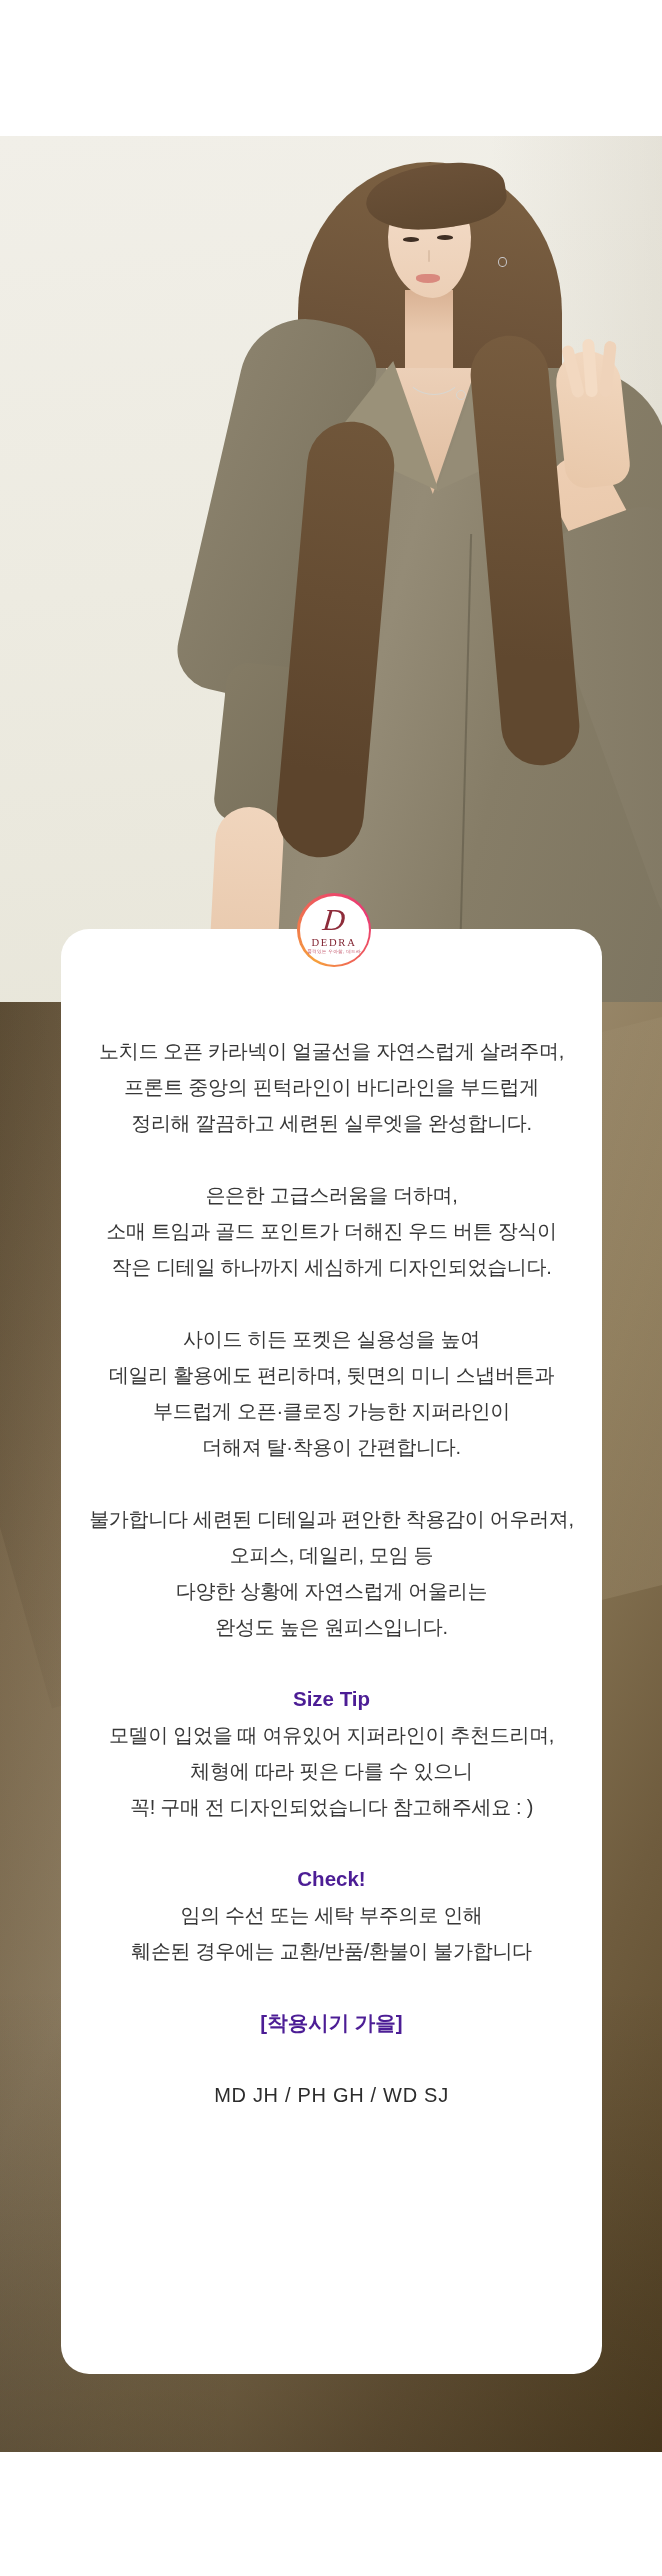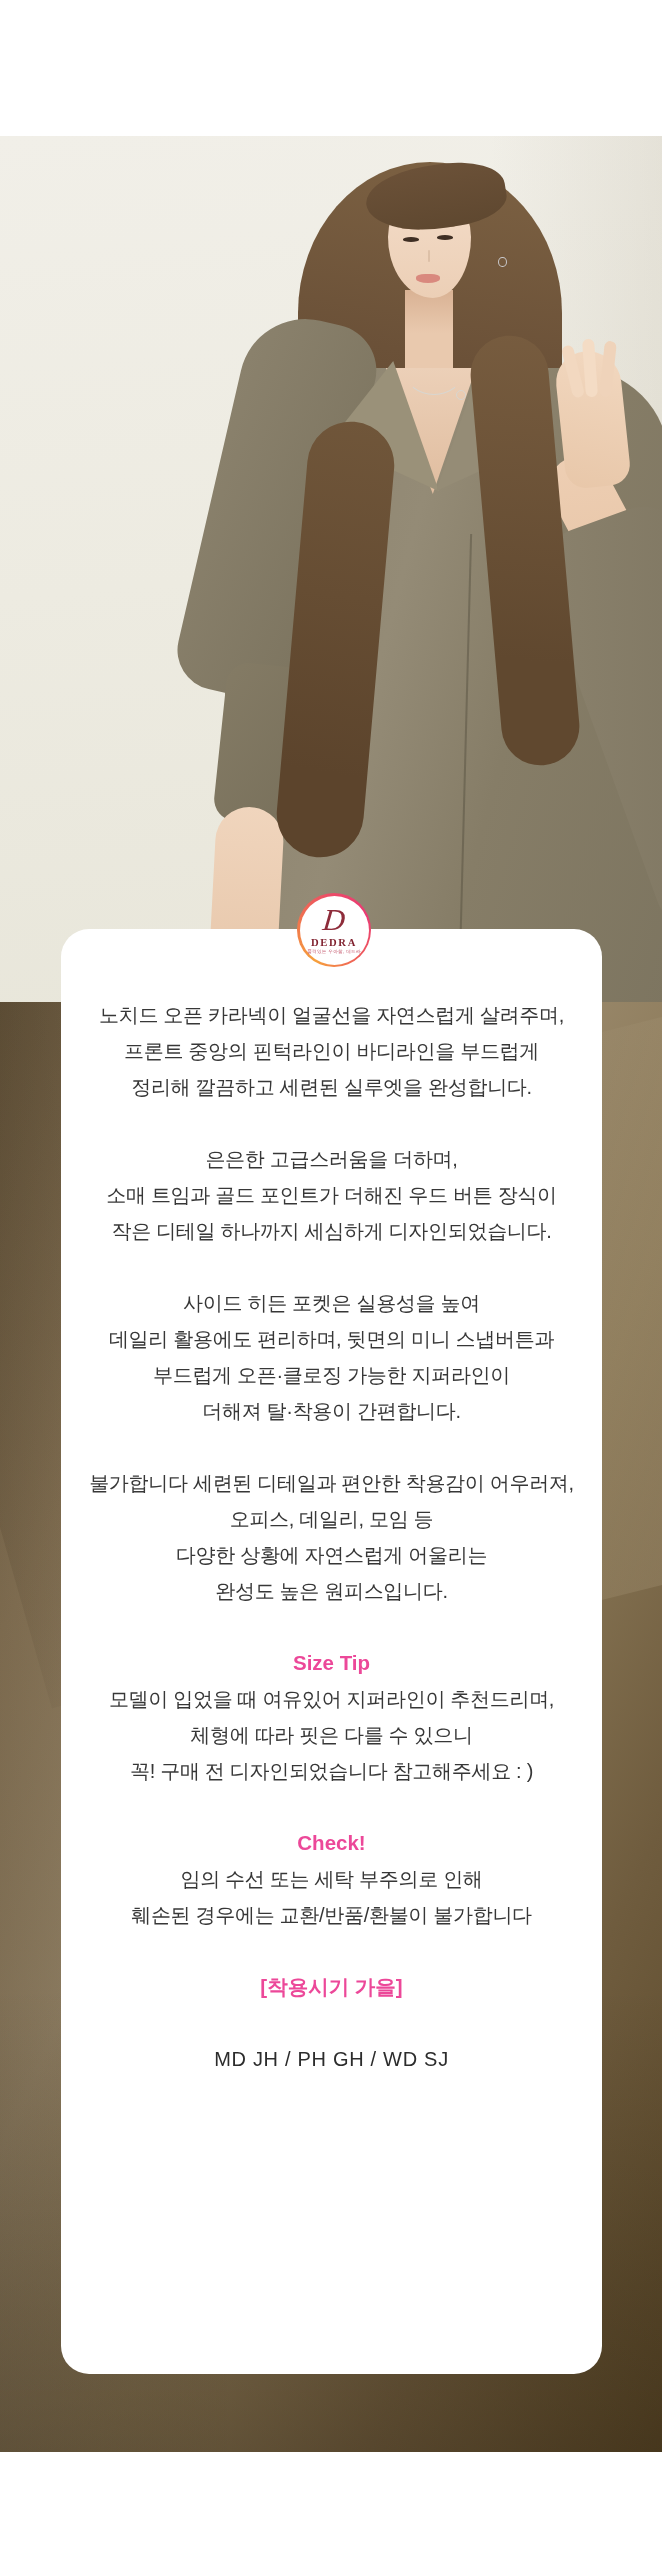--- a/index.html
+++ b/index.html
@@ -71,35 +71,35 @@
   .fold-2{top:4%;right:-12%;width:66%;height:38%;transform:rotate(-14deg);
      background:linear-gradient(300deg,rgba(255,240,210,0.16),rgba(255,240,210,0) 60%);}
   .fold-3{bottom:0;left:0;width:100%;height:32%;
      background:linear-gradient(to bottom,rgba(24,15,3,0),rgba(24,15,3,0.28));}
   .side-shade{top:0;left:0;width:50%;height:100%;
      background:linear-gradient(to right,rgba(30,20,6,0.20),rgba(30,20,6,0) 70%);}
 
   
   .card{position:absolute;top:929px;left:61px;width:541px;height:1445px;z-index:20;
      background:#ffffff;border-radius:28px;}
-  .card-content{padding-top:68px;text-align:center;color:#373737;}
+  .card-content{padding-top:104px;text-align:center;color:#373737;}
   .block{margin:0 0 36px 0;}
   .line{line-height:36px;font-size:20px;font-weight:400;white-space:nowrap;letter-spacing:-0.3px;}
-  .heading{line-height:36px;font-size:20.5px;font-weight:700;color:#ec4899;letter-spacing:0;margin-top:24px;}
+  .heading{line-height:36px;font-size:20.5px;font-weight:700;color:#4c1d95;letter-spacing:0;margin-top:24px;}
   .credits-line{line-height:36px;font-size:20px;font-weight:400;color:#2c2c2c;letter-spacing:0.7px;margin-top:8px;}
 
   
   .logo{position:absolute;top:893px;left:297px;width:74px;height:74px;z-index:30;border-radius:50%;
      background:conic-gradient(from 210deg,#f6a03c,#f0764d,#ec4b67,#e93a74,#ee5b59,#f6a03c);
      display:flex;align-items:center;justify-content:center;}
   .logo-inner{width:69px;height:69px;border-radius:50%;background:#ffffff;
      display:flex;flex-direction:column;align-items:center;justify-content:center;}
   .logo-monogram{font-family:"Liberation Serif","DejaVu Serif",serif;font-style:italic;
      font-size:30.5px;line-height:29px;color:#8e2c3a;transform:skewX(-6deg);}
-  .logo-brand{font-family:"Liberation Serif","DejaVu Serif",serif;font-size:10.6px;font-weight:700;
+  .logo-brand{font-family:"Liberation Serif","DejaVu Serif",serif;font-size:10.6px;font-weight:400;
      letter-spacing:1.7px;color:#7f1f2d;margin-top:1.3px;}
   .logo-tagline{font-size:4.6px;color:#c3556a;letter-spacing:0.3px;margin-top:1.3px;white-space:nowrap;}
 </style>
 </head>
 <body>
 
 <div class="page">
 
   <div class="photo">
     <div class="wall-right"></div>

